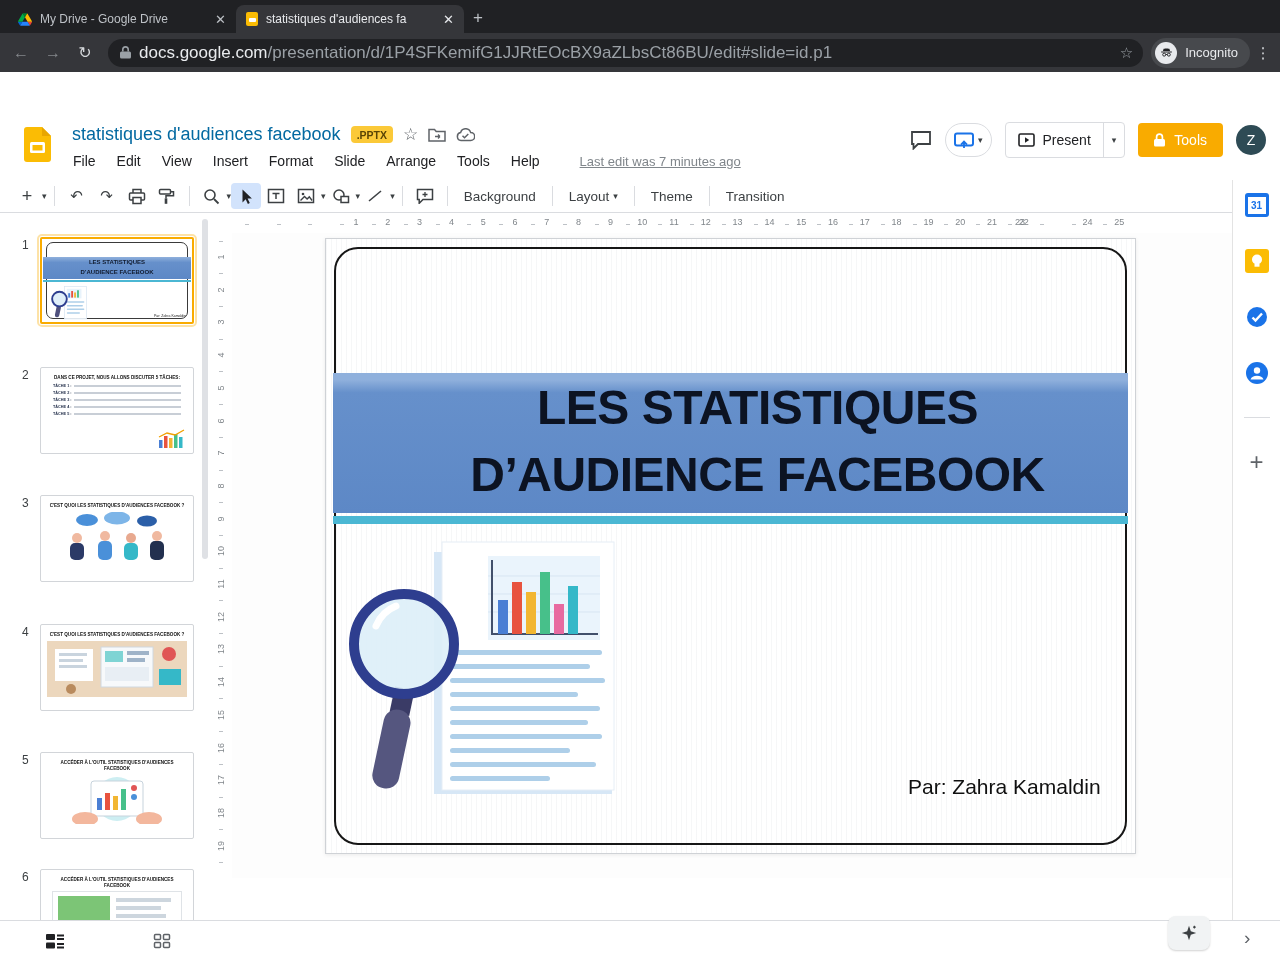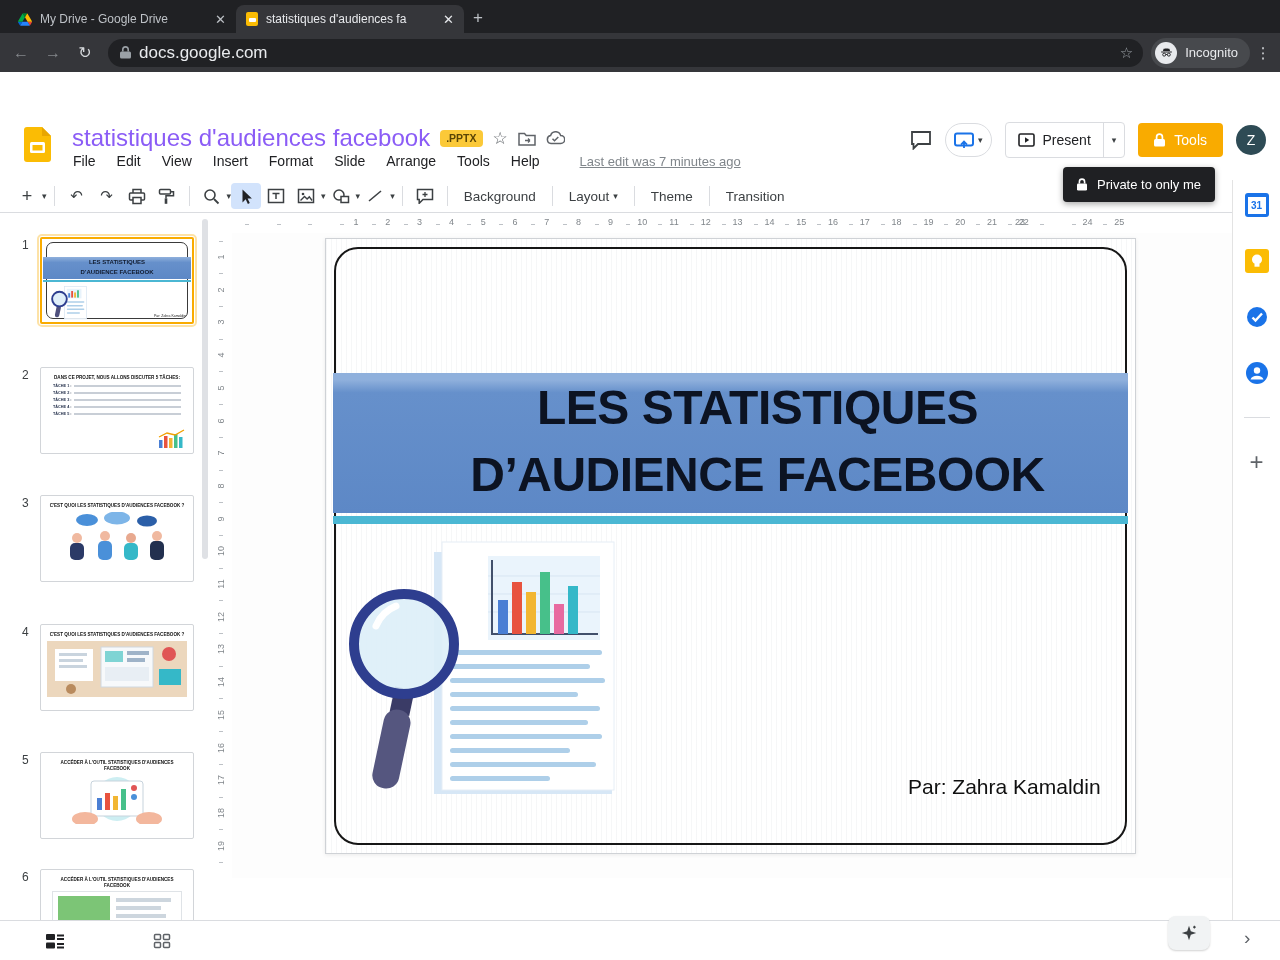--- a/index.html
+++ b/index.html
@@ -38,21 +38,21 @@
 
   
   .notice{position:absolute;left:0;top:72px;width:1280px;height:36px;background:#fcf2d0;display:flex;
           align-items:center;padding:0 16px;box-sizing:border-box;font-size:13.5px;color:#3e3824}
   .notice-action{margin-left:auto;color:#202124}
 
   
   .appheader{position:absolute;left:0;top:108px;width:1280px;height:72px;background:#fff}
   .slides-logo{position:absolute;left:24px;top:19px}
   .title-row{position:absolute;left:72px;top:16px;display:flex;align-items:center;gap:10px}
-  .doc-title{font-size:24px;color:#8b5cf6}
+  .doc-title{font-size:18px;color:#0369a1}
   .pptx-badge{background:#fbc938;color:#594405;font-size:10.5px;font-weight:bold;padding:2.5px 6px;border-radius:4px}
   .hdr-ic{color:#5f6368;font-size:17px;line-height:1}
   .menu-row{position:absolute;left:70px;top:43px;display:flex;align-items:center;gap:15px;font-size:14px;color:#202124}
   .menu-item{padding:2px 3px}
   .last-edit{margin-left:22px;font-size:13px;color:#80868b;text-decoration:underline}
   .hdr-right{position:absolute;right:14px;top:14px;display:flex;align-items:center;gap:13px}
   .meet-btn{display:flex;align-items:center;gap:4px;border:1px solid #dadce0;border-radius:17px;height:32px;padding:0 8px}
   .caret{font-size:9px;color:#3c4043}
   .present-group{display:flex;align-items:center;border:1px solid #dadce0;border-radius:4px;height:34px}
   .present-main{display:flex;align-items:center;gap:8px;padding:0 12px;font-size:14px;color:#202124}
@@ -177,20 +177,21 @@
     <div class="nav-btn">↻</div>
     <div class="omnibox">
       <span>
         <svg width="11" height="13">
             <rect y="5.5" width="11" height="7" rx="1.5" fill="#9aa0a6"></rect>
             <path d="M2.8 5.5V3.6a2.7 2.7 0 0 1 5.4 0v1.9" stroke="#9aa0a6" stroke-width="1.6" fill="none"></path>
           </svg>
       </span>
       <span class="urltext">
           <span class="url-domain">docs.google.com</span>
+          <span class="url-path">/presentation/d/1P4SFKemifG1JJRtEOcBX9aZLbsCt86BU/edit#slide=id.p1</span>
         </span>
       <span class="omni-star">☆</span>
     </div>
     <div class="incog">
       <span class="incog-circle">
         <svg viewBox="0 0 24 24" width="15" height="15">
           <path fill="#202124" d="M12 5.5c-2.8 0-4.6.5-4.6.5L6.3 9.6h11.4l-1.1-3.6s-1.8-.5-4.6-.5z"></path>
           <rect x="3.5" y="10.4" width="17" height="1.6" fill="#202124"></rect>
           <circle cx="8.3" cy="15.4" r="2.4" fill="none" stroke="#202124" stroke-width="1.5"></circle>
           <circle cx="15.7" cy="15.4" r="2.4" fill="none" stroke="#202124" stroke-width="1.5"></circle>
@@ -270,27 +271,20 @@
         <svg width="11" height="14" viewBox="0 0 11 14">
             <rect y="6" width="11" height="7.5" rx="1.5" fill="#fff"></rect>
             <path d="M2.6 6V4a2.9 2.9 0 0 1 5.8 0v2" stroke="#fff" stroke-width="1.7" fill="none"></path>
           </svg>
         <span>Tools</span>
       </div>
       <div class="avatar">Z</div>
     </div>
   </div>
 
-  <div class="tooltip">
-    <svg width="10" height="13" viewBox="0 0 10 13">
-        <rect y="5.5" width="10" height="7" rx="1.3" fill="#fff"></rect>
-        <path d="M2.4 5.5V3.7a2.6 2.6 0 0 1 5.2 0v1.8" stroke="#fff" stroke-width="1.6" fill="none"></path>
-      </svg>
-    <span>Private to only me</span>
-  </div>
 
   <div class="toolbar">
     <div class="tb-btn" style="font-size:18px">+</div>
     <span class="caret">▾</span>
     <div class="tb-sep"></div>
     <div class="tb-btn">↶</div>
     <div class="tb-btn">↷</div>
     <div class="tb-btn">
       <svg width="18" height="17" viewBox="0 0 18 17">
           <path d="M5 5V1.5h8V5" stroke="#3c4043" stroke-width="1.5" fill="none"></path>

